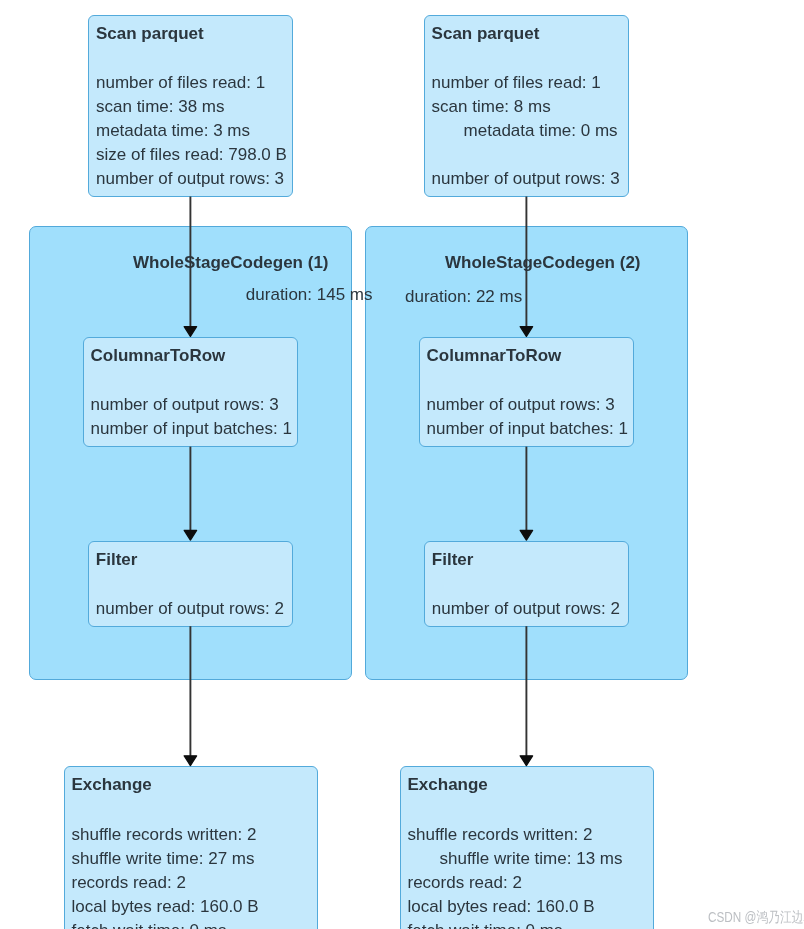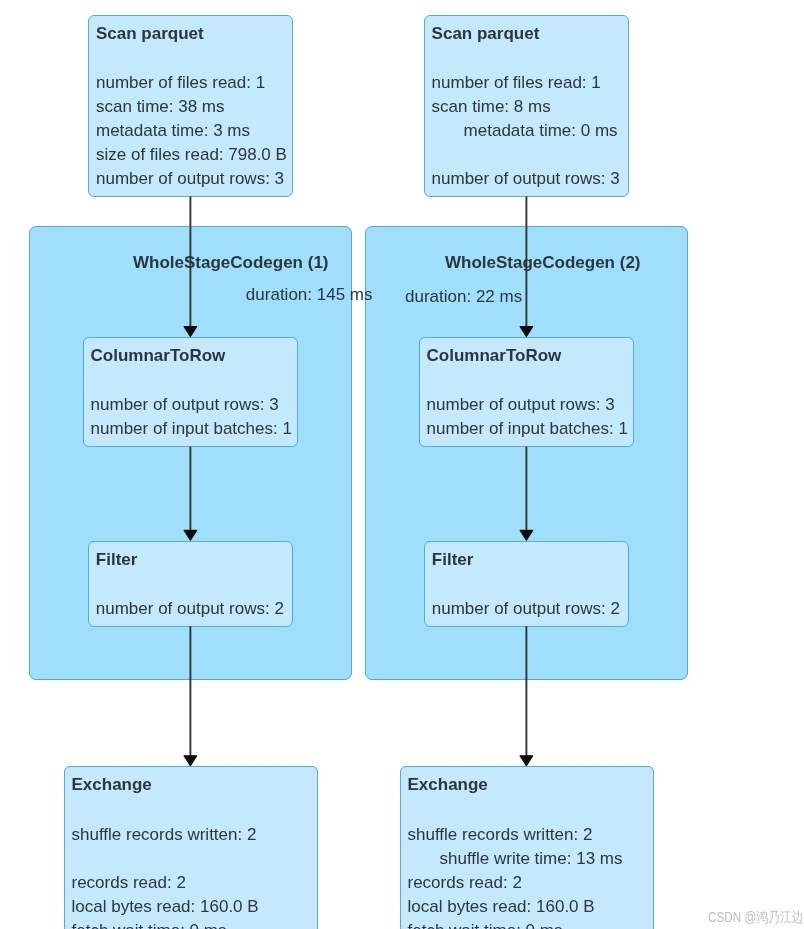--- a/index.html
+++ b/index.html
@@ -65,20 +65,21 @@
   <div class="met" style="left:90.6px;top:420.3px;">number of input batches: 1</div>
   <div class="ttl" style="left:426.6px;top:347.2px;">ColumnarToRow</div>
   <div class="met" style="left:426.6px;top:396.3px;">number of output rows: 3</div>
   <div class="met" style="left:426.6px;top:420.3px;">number of input batches: 1</div>
   <div class="ttl" style="left:95.8px;top:550.9px;">Filter</div>
   <div class="met" style="left:95.8px;top:600.0px;">number of output rows: 2</div>
   <div class="ttl" style="left:431.8px;top:550.9px;">Filter</div>
   <div class="met" style="left:431.8px;top:600.0px;">number of output rows: 2</div>
   <div class="ttl" style="left:71.5px;top:776.4px;">Exchange</div>
   <div class="met" style="left:71.5px;top:825.5px;">shuffle records written: 2</div>
+  <div class="met" style="left:71.5px;top:849.5px;">shuffle write time: 27 ms</div>
   <div class="met" style="left:71.5px;top:873.5px;">records read: 2</div>
   <div class="met" style="left:71.5px;top:897.5px;">local bytes read: 160.0 B</div>
   <div class="met" style="left:71.5px;top:921.5px;">fetch wait time: 0 ms</div>
   <div class="ttl" style="left:407.5px;top:776.4px;">Exchange</div>
   <div class="met" style="left:407.5px;top:825.5px;">shuffle records written: 2</div>
   <div class="met" style="left:407.5px;top:849.5px;margin-left:32px;">shuffle write time: 13 ms</div>
   <div class="met" style="left:407.5px;top:873.5px;">records read: 2</div>
   <div class="met" style="left:407.5px;top:897.5px;">local bytes read: 160.0 B</div>
   <div class="met" style="left:407.5px;top:921.5px;">fetch wait time: 0 ms</div>
   <div class="wm">CSDN @鸿乃江边鸟</div>

